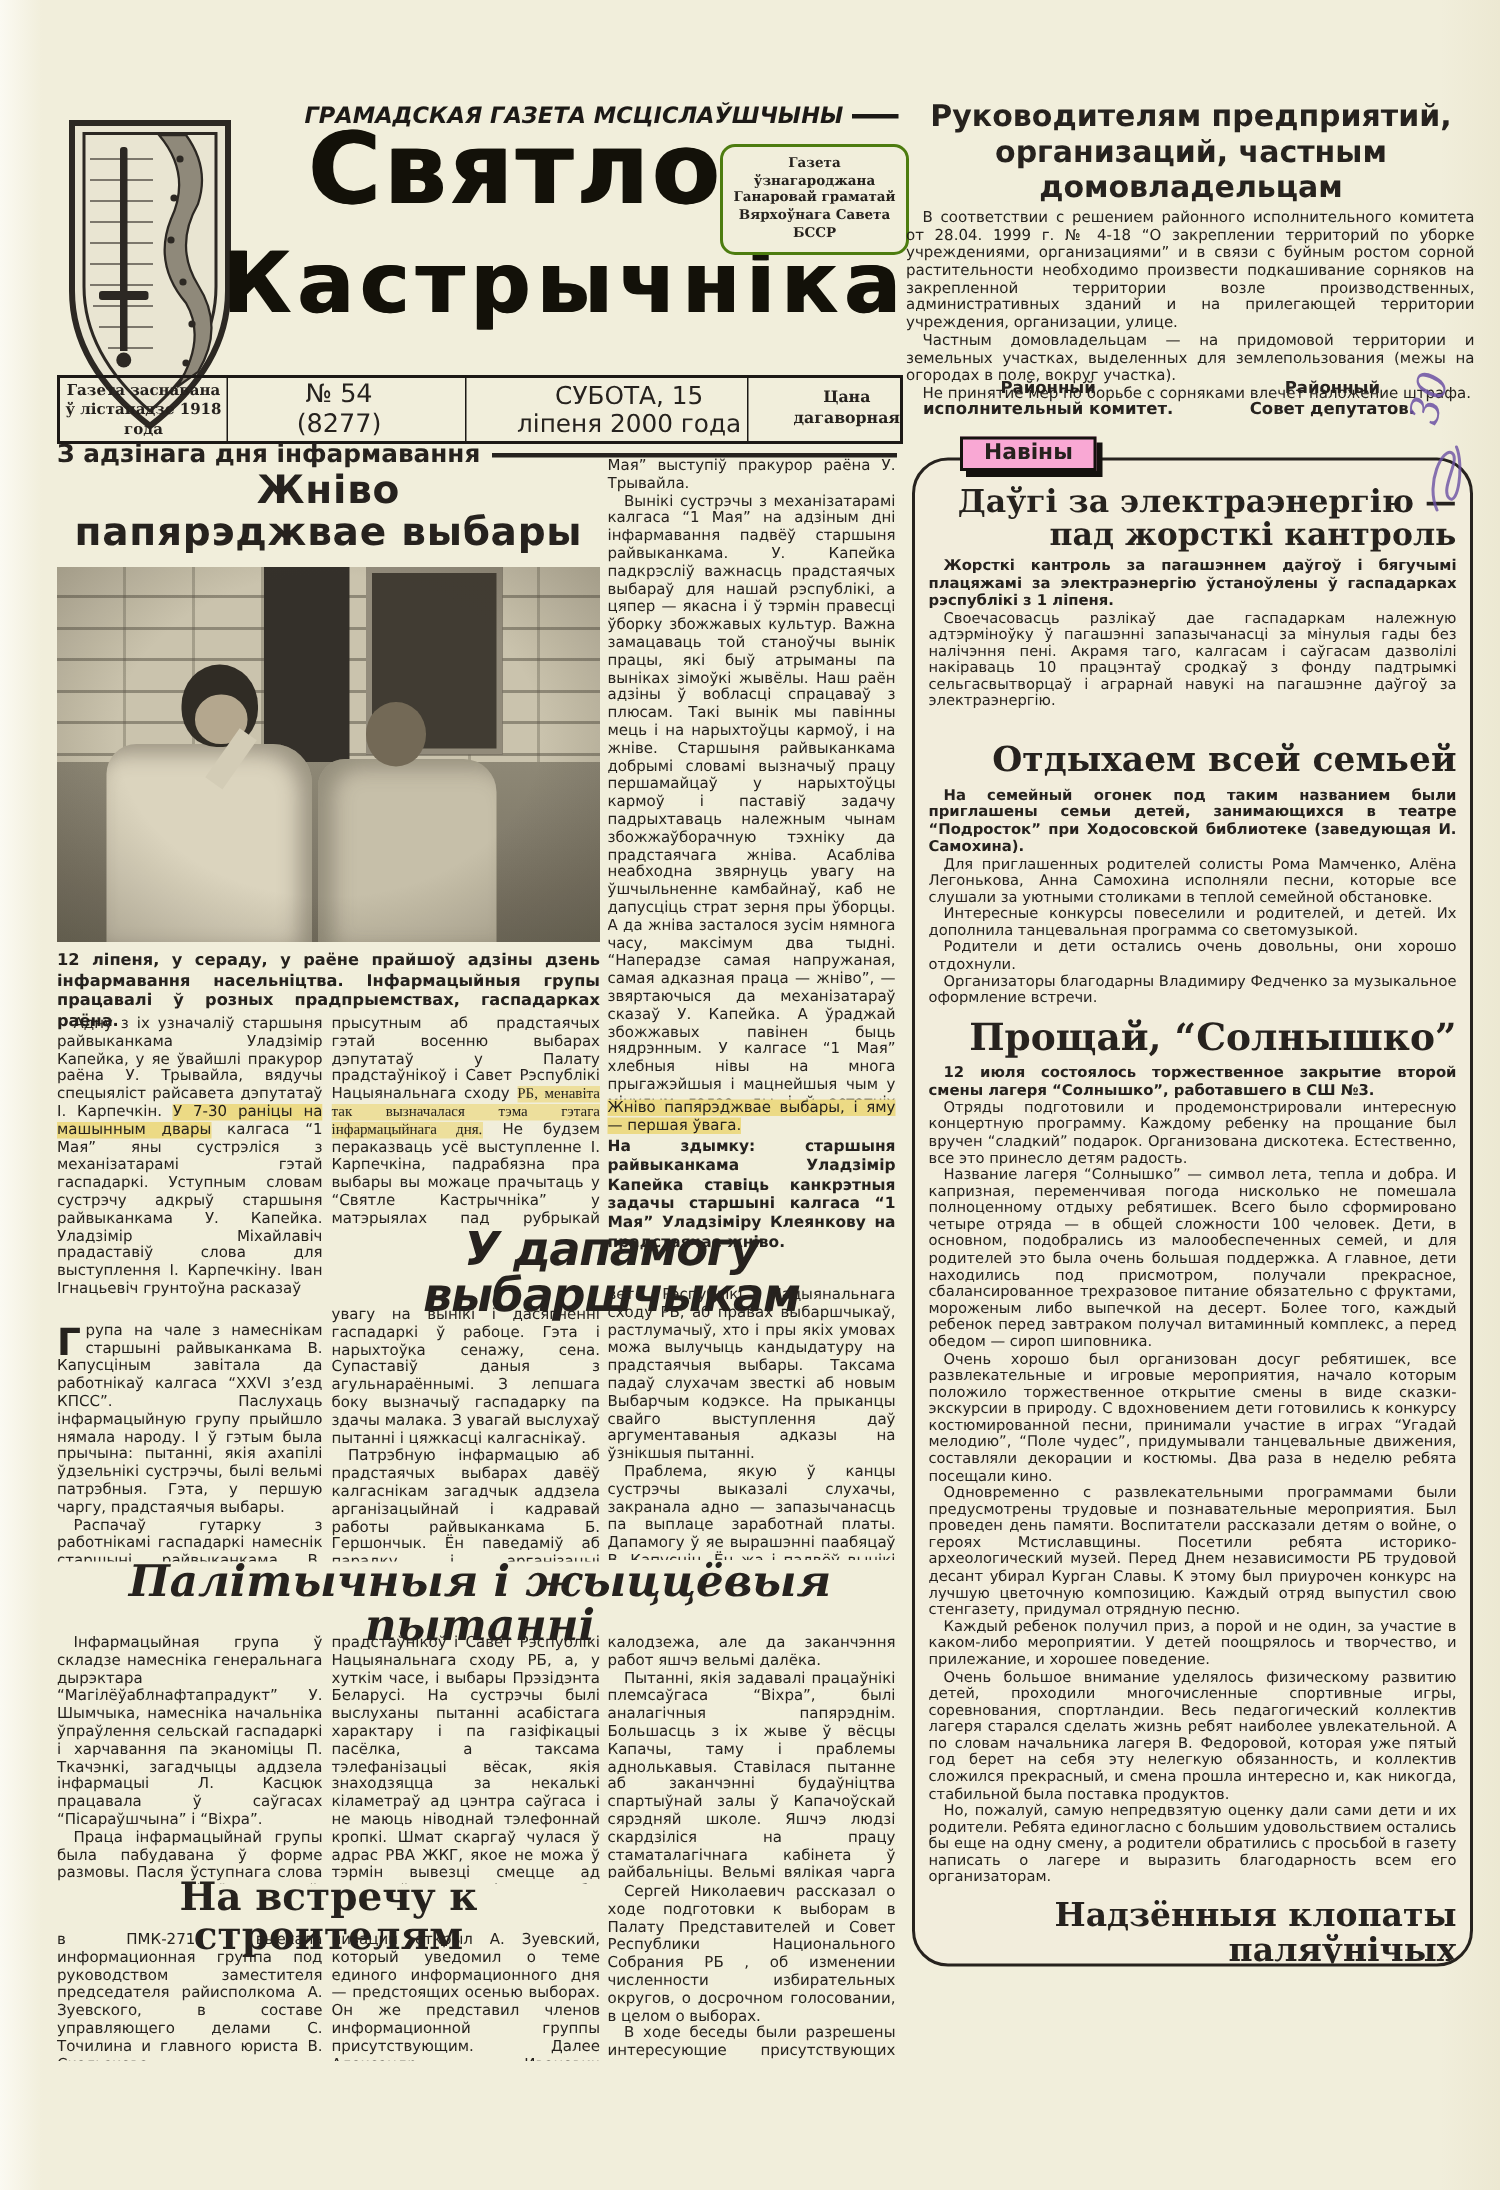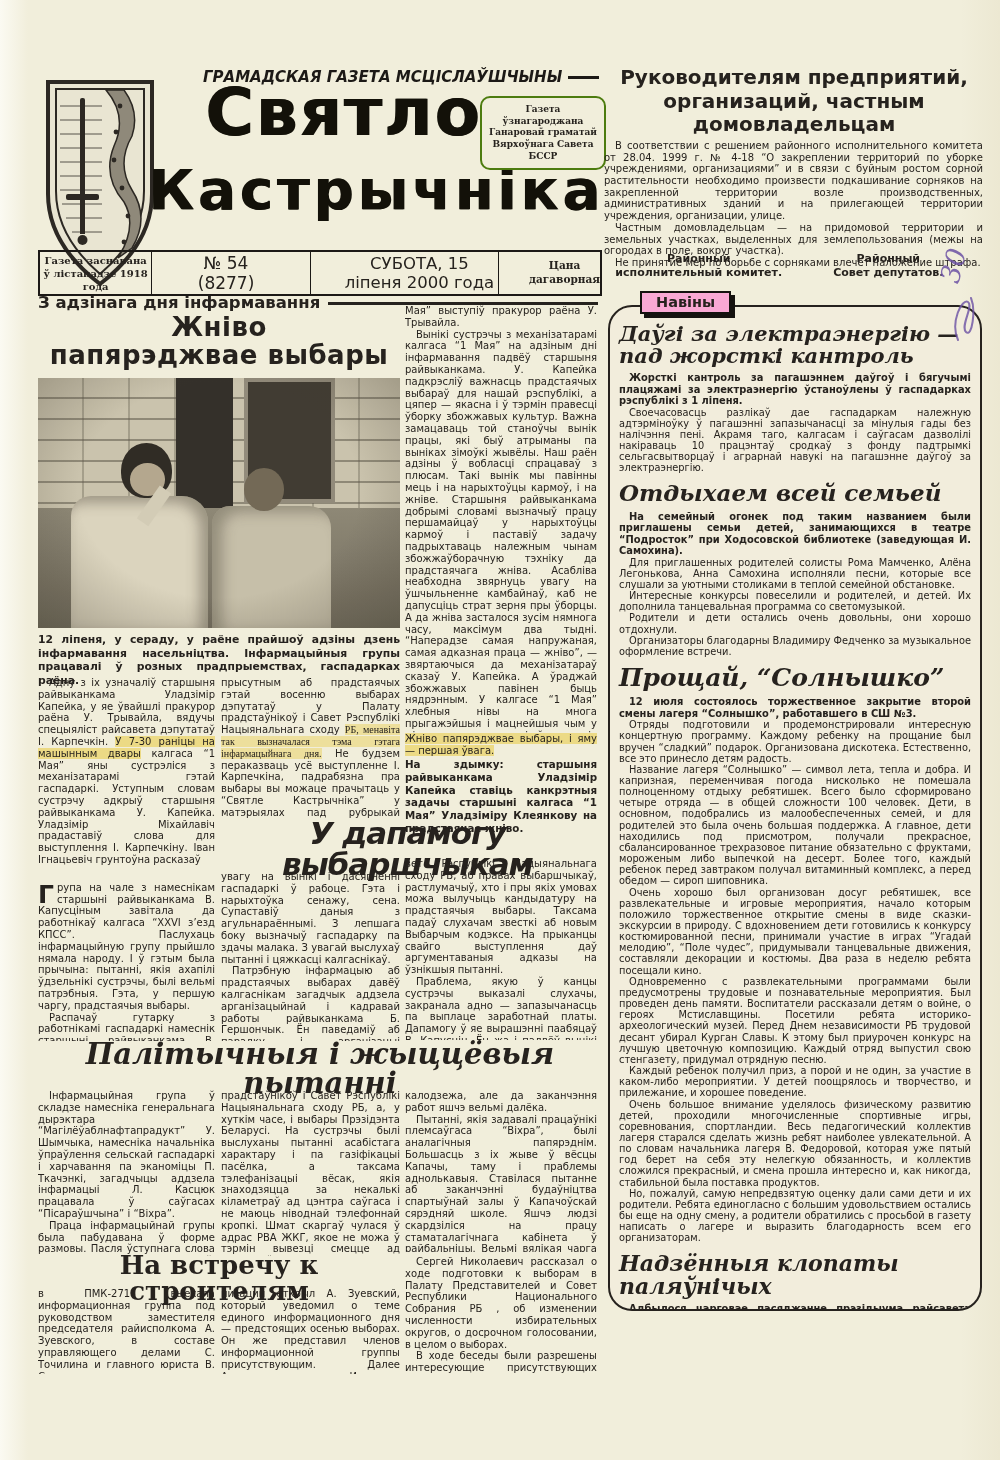--- a/index.html
+++ b/index.html
@@ -75,23 +75,23 @@
 
   
   .ann-head{left:606px;top:66px;width:376px;text-align:center;font-weight:bold;font-size:20px;line-height:1.18;}
   .ann-body{left:604px;top:140px;width:379px;font-size:10px;line-height:1.17;}
   .ann-sigs{left:604px;top:252px;width:379px;display:flex;font-weight:bold;font-size:11px;line-height:1.3;text-align:center;}
   .ann-sigs>div{flex:1;}
   .news-tab{left:640px;top:291px;border:2px solid #15120f;background:#f9a8d4;padding:1px 14px 2px;
             font-weight:bold;font-size:14.5px;box-shadow:4px 4px 0 #15120f;z-index:3;}
   .news-box{left:608px;top:305px;width:374px;height:1006px;border:2px solid #26221e;border-radius:24px;
             background:#f2eddc;padding:12px 9px 6px;box-sizing:border-box;overflow:hidden;z-index:2;}
-  .nh{font-family:"DejaVu Serif",serif;font-weight:bold;font-style:italic;text-align:left;line-height:1.05;margin:4px 0 5px;}
+  .nh{font-family:"DejaVu Serif",serif;font-weight:bold;text-align:right;line-height:1.05;margin:4px 0 5px;}
   .nh-debts{font-size:21px;}
-  .nh-family{font-size:23px;margin-top:8px;}
+  .nh-family{font-size:23px;margin-top:22px;}
   .nh-sol{font-size:25px;margin-top:8px;}
   .nh-hunt{font-size:22px;margin-top:8px;}
   .nlead{font-weight:bold;font-size:9.9px;line-height:1.16;text-align:justify;}
   .nb{font-size:9.8px;line-height:1.14;text-align:justify;}
   .nb p, .nlead p{text-indent:10px;}
 
   .hand30{left:936px;top:250px;color:#6c51a4;font-family:"DejaVu Serif",serif;font-style:italic;font-size:27px;
           transform:rotate(-76deg);z-index:4;opacity:.85;}
   .squiggle{left:952px;top:292px;z-index:4;opacity:.8;}
 </style>

